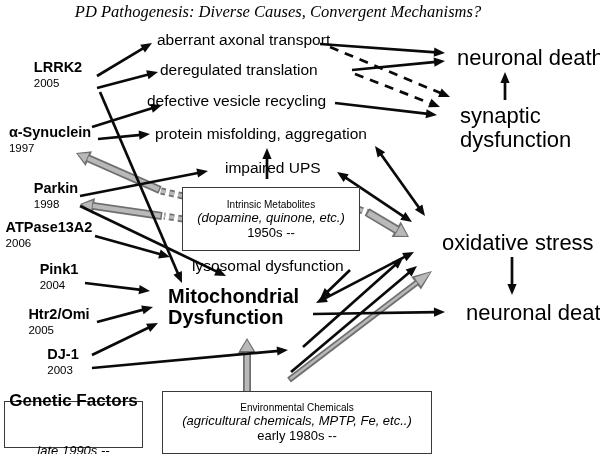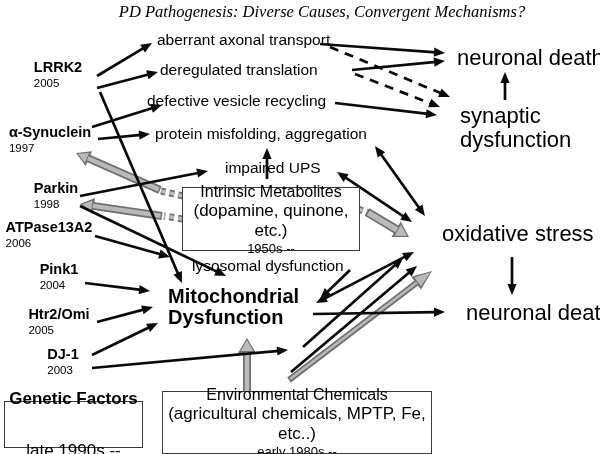--- a/index.html
+++ b/index.html
@@ -1,32 +1,32 @@
 <!DOCTYPE html>
 <html><head>
 <meta charset="utf-8">
 <style>
   html,body{margin:0;padding:0;background:#fff;}
   #canvas{position:relative;width:600px;height:454px;background:#ffffff;overflow:hidden;
           font-family:"Liberation Sans", sans-serif;color:#000;}
   #arrow-layer{position:absolute;left:0;top:0;z-index:0;}
   .lbl{position:absolute;z-index:2;white-space:nowrap;line-height:1.08;}
   .title{width:556px;text-align:center;font-family:"Liberation Serif", serif;
-         font-style:italic;font-size:16.5px;top:3px;left:0;padding-left:44px;}
+         font-style:italic;font-size:16.5px;top:3px;left:0;}
   .gene{transform:translateX(-50%);}
   .gene .gname{font-weight:bold;font-size:14.5px;}
   .gene .gyear{font-size:11.5px;margin-top:1px;}
   .mech{font-size:15.5px;}
   .mito{font-weight:bold;font-size:20px;line-height:1.07;}
   .outcome{font-size:22px;}
   .box{position:absolute;z-index:1;background:#fff;border:1.6px solid #3a3a3a;
        text-align:center;display:flex;flex-direction:column;justify-content:center;}
-  .box .b1{font-size:16px;}
+  .box .b1{font-size:10px;}
   .box .b1b{font-size:17px;font-weight:bold;}
-  .box .b2{font-size:17px;}
+  .box .b2{font-size:13px;font-style:italic;}
   .box .b3{font-size:13px;}
 </style>
 </head>
 <body>
 
 <div id="canvas">
 
   <svg id="arrow-layer" width="600" height="454" viewBox="0 0 600 454">
       <line x1="183" y1="196" x2="161" y2="191" stroke="#6f6f6f" stroke-width="7" stroke-dasharray="5,4"></line>
       <line x1="183" y1="196" x2="161" y2="191" stroke="#b9b9b9" stroke-width="3.5" stroke-dasharray="5,4"></line>
@@ -153,21 +153,21 @@
   <div class="lbl mito" style="left:168px;top:286px;">
     <div>Mitochondrial</div>
     <div>Dysfunction</div>
   </div>
 
   <div class="lbl outcome" style="left:457px;top:46px;">neuronal death</div>
   <div class="lbl outcome" style="left:460px;top:104px;">
     <div>synaptic</div>
     <div>dysfunction</div>
   </div>
-  <div class="lbl outcome" style="left:442px;top:222px;">oxidative stress</div>
+  <div class="lbl outcome" style="left:442px;top:231px;">oxidative stress</div>
   <div class="lbl outcome" style="left:466px;top:301px;">neuronal death</div>
 
   <div class="box" style="left:182px;top:187px;width:176px;height:62px;">
     <div class="b1">Intrinsic Metabolites</div>
     <div class="b2">(dopamine, quinone, etc.)</div>
     <div class="b3">1950s --</div>
   </div>
   <div class="box" style="left:4px;top:401px;width:137px;height:45px;gap:32px;">
     <div class="b1b">Genetic Factors</div>
     <div class="b2">late 1990s --</div>

